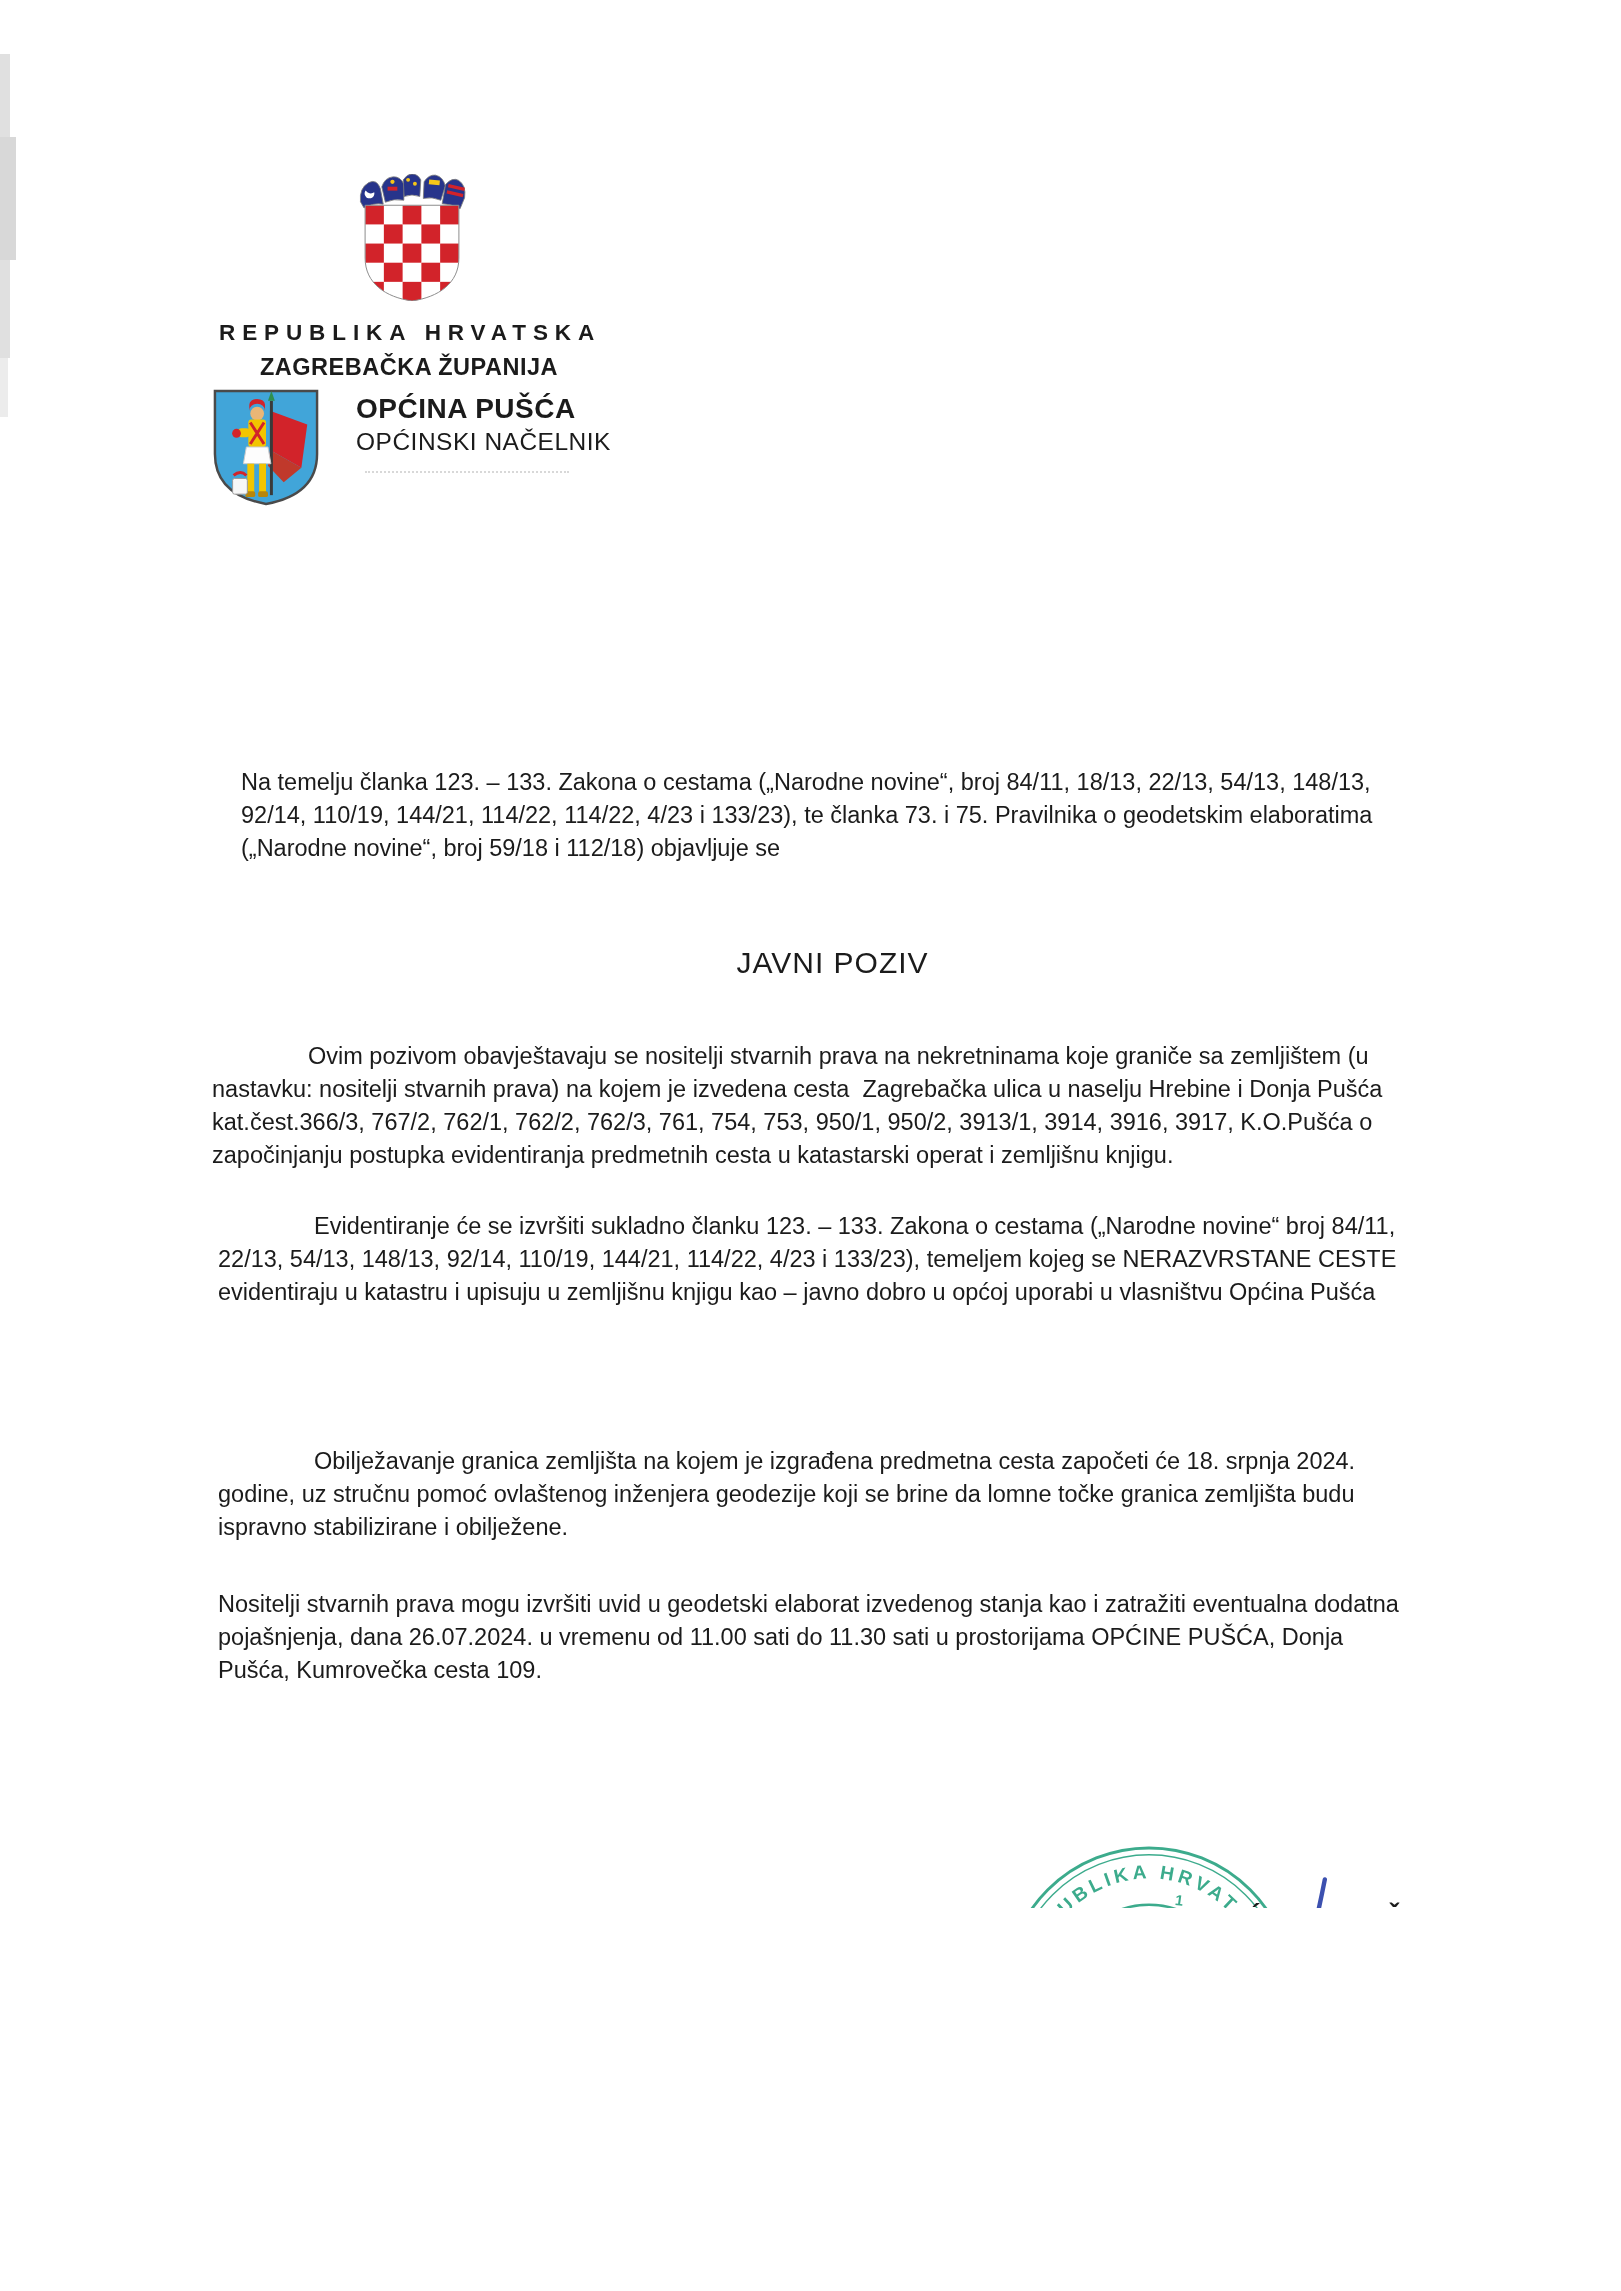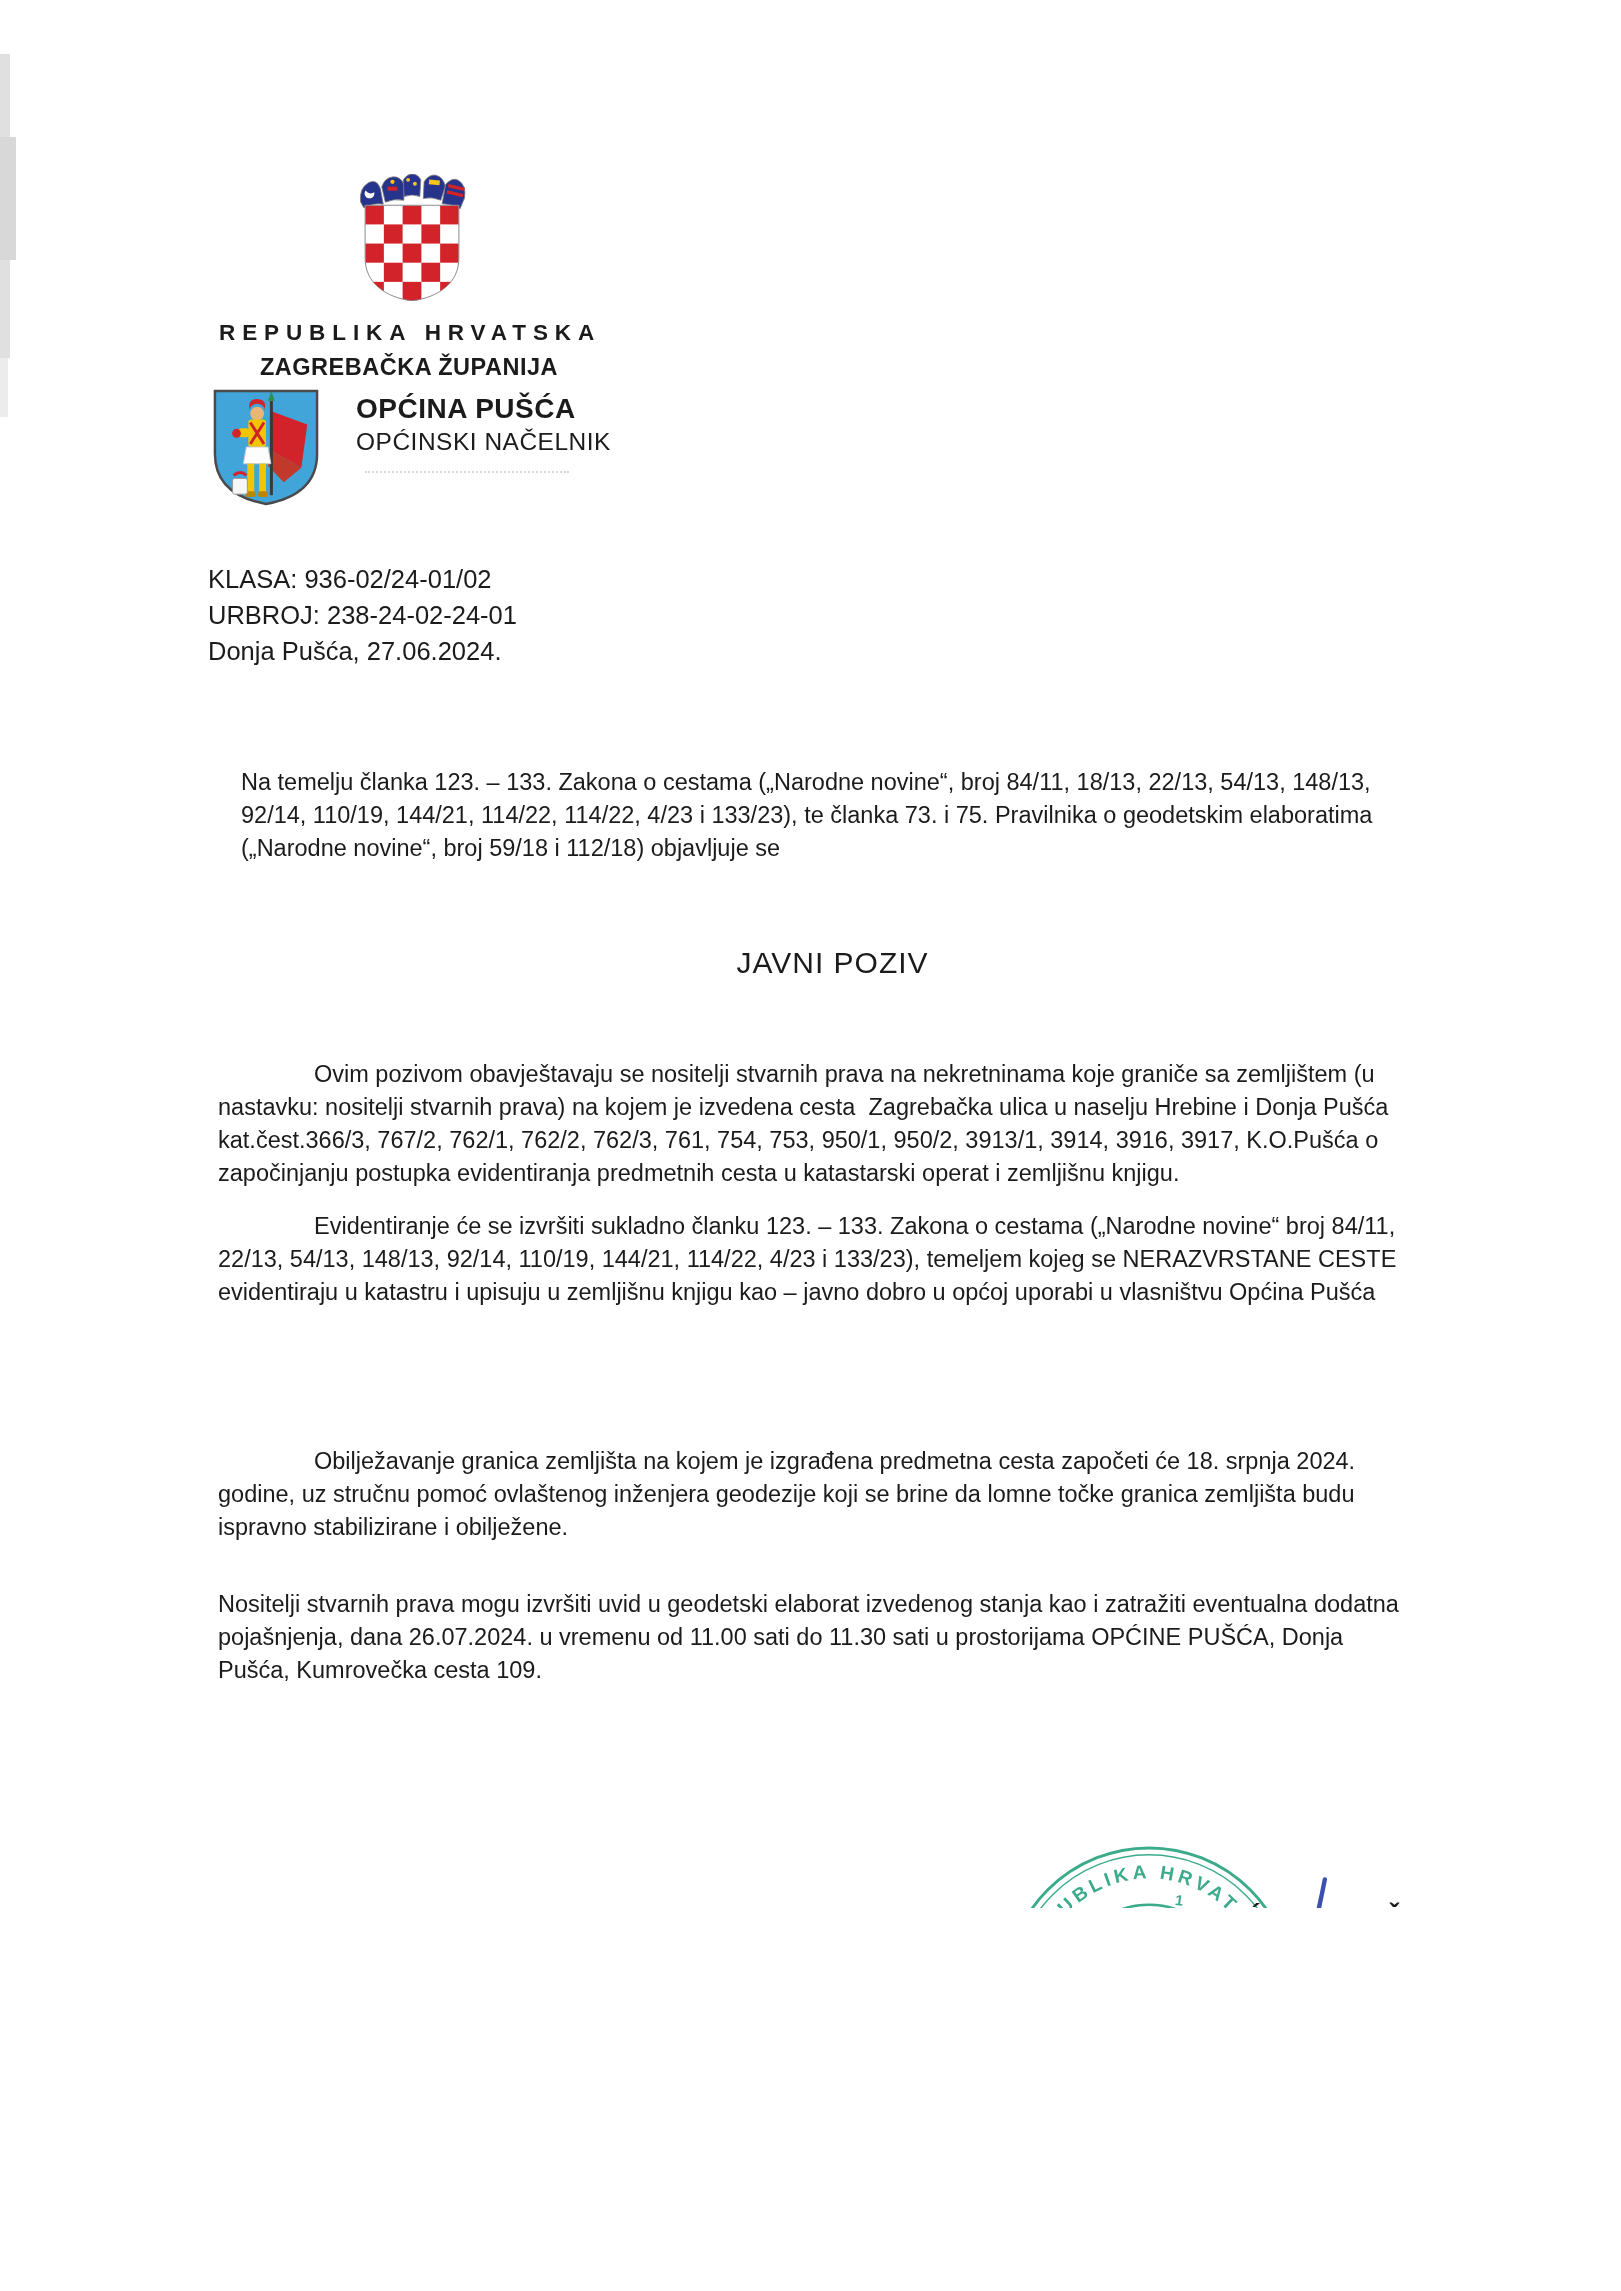--- a/index.html
+++ b/index.html
@@ -111,33 +111,28 @@
     <rect x="48" y="106" width="10" height="6" rx="2" fill="#b8860b"></rect>
 
     <rect x="22" y="93" width="15" height="16" rx="2" fill="#f7f7f7" stroke="#999999"></rect>
     <path d="M23,90 q7,-6 13,0" fill="none" stroke="#d2232a" stroke-width="3"></path>
   </svg>
 
   <div class="abs municipality" style="left:356px;top:393px;">OPĆINA PUŠĆA</div>
   <div class="abs office" style="left:356px;top:428px;">OPĆINSKI NAČELNIK</div>
   <div class="abs dotted-noise" style="left:365px;top:469px;width:204px;height:2px;"></div>
 
-  <div class="abs" style="left:208px;top:561px;">
-    <div class="meta-line">KLASA: 936-02/24-01/02</div>
-    <div class="meta-line">URBROJ: 238-24-02-24-01</div>
-    <div class="meta-line">Donja Pušća, 27.06.2024.</div>
-  </div>
 
   <div class="abs para" style="left:241px;top:766px;">Na temelju članka 123. – 133. Zakona o cestama („Narodne novine“, broj 84/11, 18/13, 22/13, 54/13, 148/13,
 92/14, 110/19, 144/21, 114/22, 114/22, 4/23 i 133/23), te članka 73. i 75. Pravilnika o geodetskim elaboratima
 („Narodne novine“, broj 59/18 i 112/18) objavljuje se</div>
 
   <div class="abs doc-title" style="left:225px;top:946px;">JAVNI POZIV</div>
 
-  <div class="abs para indent" style="left:218px;top:1040px;margin-top:18px;">Ovim pozivom obavještavaju se nositelji stvarnih prava na nekretninama koje graniče sa zemljištem (u
+  <div class="abs para indent" style="left:212px;top:1040px;">Ovim pozivom obavještavaju se nositelji stvarnih prava na nekretninama koje graniče sa zemljištem (u
 nastavku: nositelji stvarnih prava) na kojem je izvedena cesta  Zagrebačka ulica u naselju Hrebine i Donja Pušća
 kat.čest.366/3, 767/2, 762/1, 762/2, 762/3, 761, 754, 753, 950/1, 950/2, 3913/1, 3914, 3916, 3917, K.O.Pušća o
 započinjanju postupka evidentiranja predmetnih cesta u katastarski operat i zemljišnu knjigu.</div>
 
   <div class="abs para indent" style="left:218px;top:1210px;">Evidentiranje će se izvršiti sukladno članku 123. – 133. Zakona o cestama („Narodne novine“ broj 84/11,
 22/13, 54/13, 148/13, 92/14, 110/19, 144/21, 114/22, 4/23 i 133/23), temeljem kojeg se NERAZVRSTANE CESTE
 evidentiraju u katastru i upisuju u zemljišnu knjigu kao – javno dobro u općoj uporabi u vlasništvu Općina Pušća</div>
 
 
   <div class="abs para indent" style="left:218px;top:1445px;">Obilježavanje granica zemljišta na kojem je izgrađena predmetna cesta započeti će 18. srpnja 2024.

